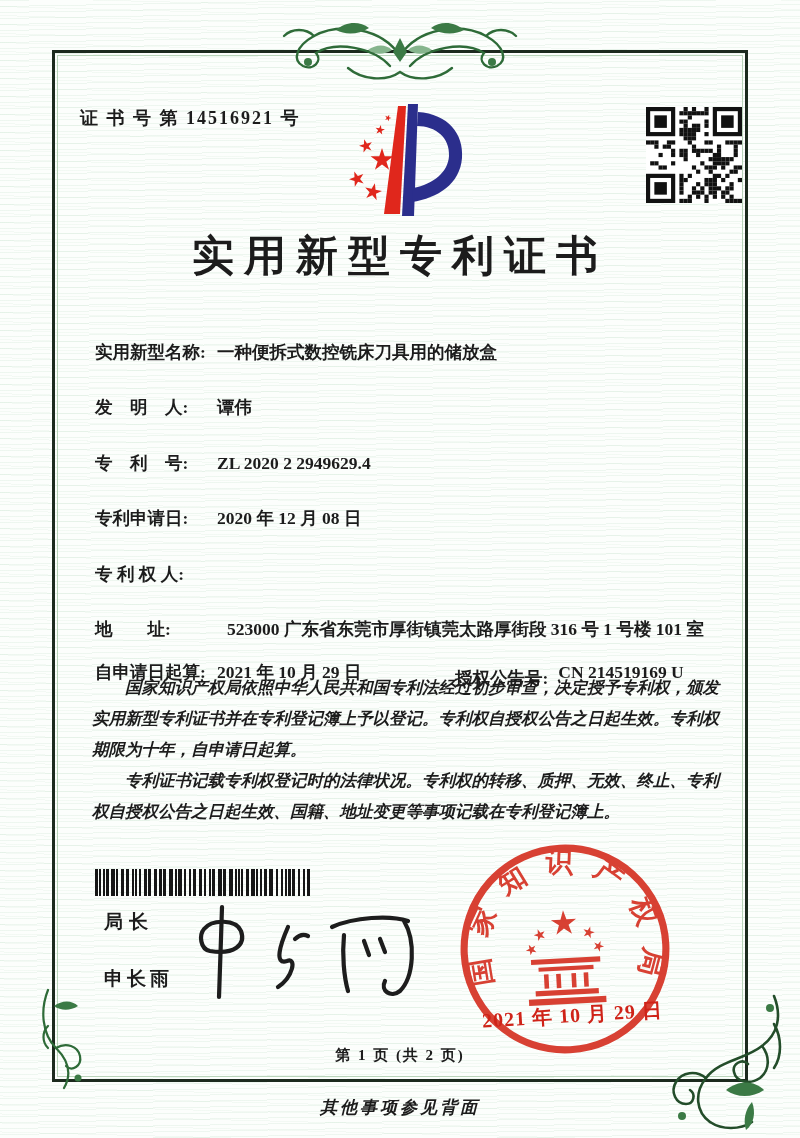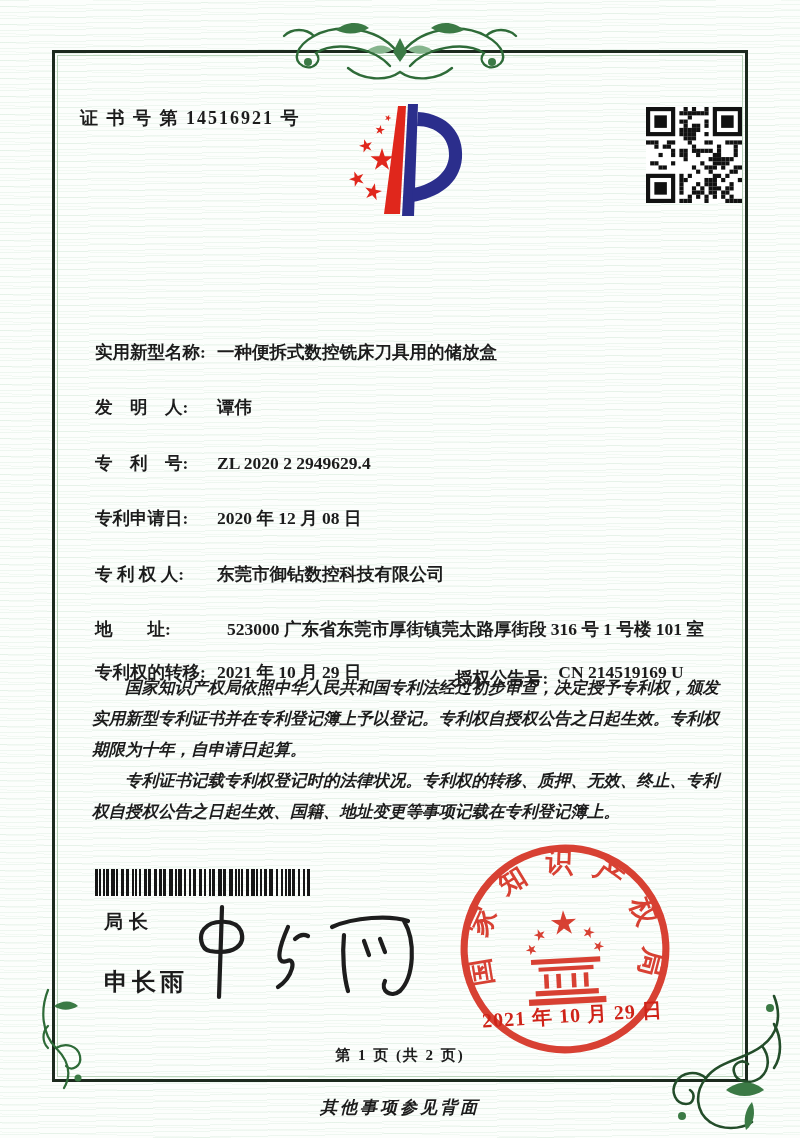--- a/index.html
+++ b/index.html
@@ -26,21 +26,21 @@
   .flabel{flex:0 0 122px;font-weight:700;white-space:nowrap;}
   .fvalue{flex:1;font-weight:600;}
   .grant-row{position:relative;}
   .grant-no-pair{position:absolute;left:360px;top:0;display:flex;}
   .grant-no-pair .flabel{flex:0 0 auto;margin-right:10px;margin-top:6px;}
   .paras{left:92px;top:672px;width:638px;font-size:16.5px;line-height:1.88;
     font-style:italic;font-weight:700;}
   .paras p{margin:0;text-indent:2em;}
   .barcode-wrap{left:95px;top:869px;width:216px;height:27px;}
   .sig-title{left:104px;top:909px;font-size:19px;font-weight:700;letter-spacing:6px;text-align:center;}
-  .sig-name{left:104px;top:966px;font-size:24px;font-weight:700;letter-spacing:4px;}
+  .sig-name{left:104px;top:966px;font-size:19px;font-weight:700;letter-spacing:4px;}
   .signature-svg{left:192px;top:893px;}
   .seal-svg{left:458px;top:842px;transform:rotate(-3deg);}
   .seal-date{left:482px;top:1002px;font-size:20px;font-weight:700;color:#cf2318;
     transform:rotate(-3.5deg);letter-spacing:1px;}
   .footer-page{left:0;top:1046px;width:100%;text-align:center;font-size:15px;font-weight:600;letter-spacing:2px;}
   .back-note{left:0;top:1096px;width:100%;text-align:center;font-size:17px;font-style:italic;font-weight:600;letter-spacing:3px;}
   .logo-svg{left:336px;top:96px;}
   .qr-svg{left:646px;top:107px;background:#fff;}
   .orn{pointer-events:none;}
 </style>
@@ -278,48 +278,48 @@
         <rect x="73.91304347826086" y="4.3478260869565215" width="21.73913043478261" height="21.73913043478261" fill="#fff"></rect>
         <rect x="78.26086956521739" y="8.695652173913043" width="13.043478260869565" height="13.043478260869565" fill="#111"></rect>
       </g>
       <g>
         <rect x="0" y="69.56521739130434" width="30.43478260869565" height="30.43478260869565" fill="#111"></rect>
         <rect x="4.3478260869565215" y="73.91304347826086" width="21.73913043478261" height="21.73913043478261" fill="#fff"></rect>
         <rect x="8.695652173913043" y="78.26086956521739" width="13.043478260869565" height="13.043478260869565" fill="#111"></rect>
       </g>
     </svg>
 
+  <div class="abs title">实用新型专利证书</div>
 
   <div class="abs fields">
     <div class="frow">
       <span class="flabel">实用新型名称:</span>
       <span class="fvalue">一种便拆式数控铣床刀具用的储放盒</span>
     </div>
     <div class="frow">
       <span class="flabel">发　明　人:</span>
       <span class="fvalue">谭伟</span>
     </div>
     <div class="frow">
       <span class="flabel">专　利　号:</span>
       <span class="fvalue">ZL 2020 2 2949629.4</span>
     </div>
     <div class="frow">
       <span class="flabel">专利申请日:</span>
       <span class="fvalue">2020 年 12 月 08 日</span>
     </div>
     <div class="frow">
       <span class="flabel">专 利 权 人:</span>
-      <span class="fvalue">东莞市御钻数控科技有限公司</span>
     </div>
     <div class="frow" style="margin-bottom:18px;gap:10px;">
       <span class="flabel">地　　址:</span>
       <span class="fvalue">523000 广东省东莞市厚街镇莞太路厚街段 316 号 1 号楼 101 室</span>
     </div>
     <div class="frow grant-row">
-      <span class="flabel">专利权的转移:</span>
+      <span class="flabel">自申请日起算:</span>
       <span class="fvalue">2021 年 10 月 29 日</span>
       <span class="grant-no-pair">
         <span class="flabel">授权公告号:</span>
         <span class="fvalue">CN 214519169 U</span>
       </span>
     </div>
   </div>
 
   <div class="abs paras">
     <p>国家知识产权局依照中华人民共和国专利法经过初步审查，决定授予专利权，颁发实用新型专利证书并在专利登记簿上予以登记。专利权自授权公告之日起生效。专利权期限为十年，自申请日起算。</p>

